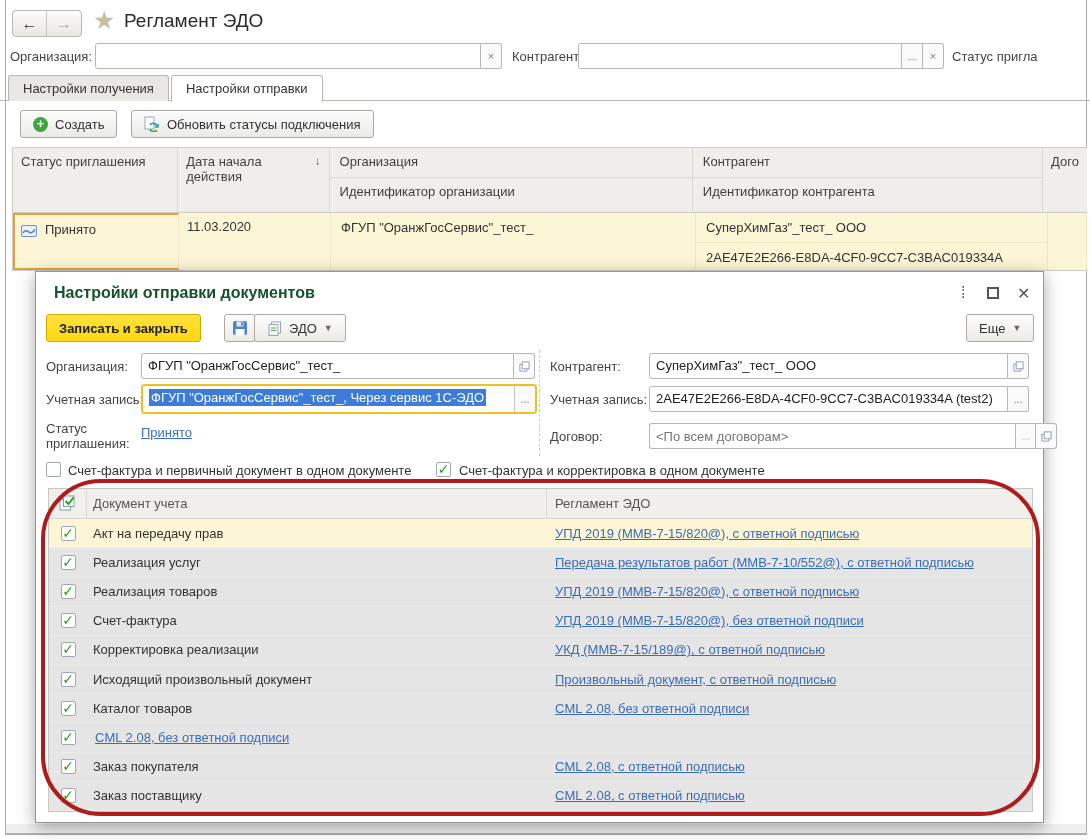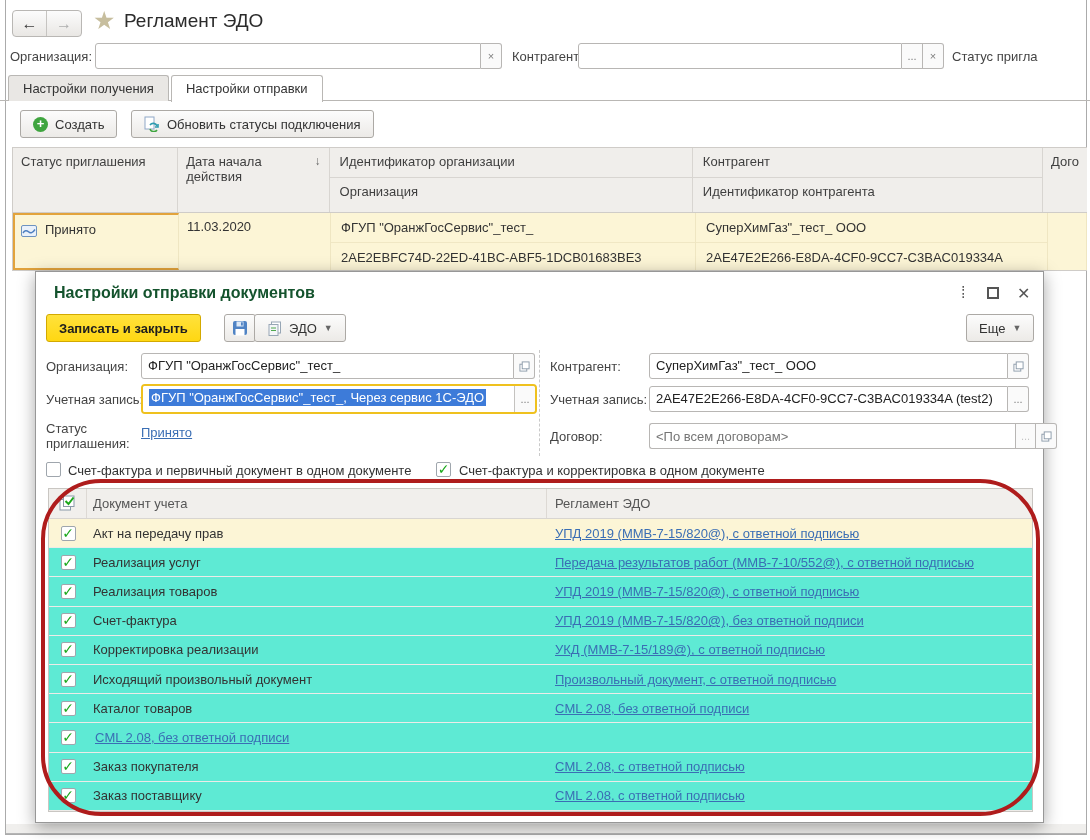--- a/index.html
+++ b/index.html
@@ -70,21 +70,21 @@
   .seltext { background:#3D7BD9; color:#fff; padding:1px 2px; }
   .mini.pale { color:#C4C4C4; }
   .link { color:#3A6EB4; text-decoration:underline; cursor:pointer; }
   .dash-sep { position:absolute; left:503px; top:78px; height:106px; border-left:1px dashed #C9C9C9; }
 
   .cb { width:15px; height:15px; background:#fff; border:1px solid #9FA6AD; border-radius:2px; display:inline-flex; align-items:center; justify-content:center; cursor:pointer; }
   .cb .glyph { color:#1BA81B; font-weight:bold; font-size:14px; line-height:13px; }
   .optlbl { position:absolute; top:191px; color:#333; }
 
   
-  .doctable { position:absolute; left:12px; top:216px; width:985px; height:324px; border:1px solid #C9C6C2; background:#5eead4; }
+  .doctable { position:absolute; left:12px; top:216px; width:985px; height:324px; border:1px solid #C9C6C2; background:#e5e5e5; }
   .doc-head { height:30px; background:#F1EFEC; display:flex; color:#555; border-bottom:1px solid #D8D5D1; }
   .hc0 { width:38px; border-right:1px solid #DDD9D4; display:flex; align-items:center; justify-content:center; }
   .hc1 { width:460px; border-right:1px solid #DDD9D4; display:flex; align-items:center; padding-left:6px; }
   .hc2 { flex:1; display:flex; align-items:center; padding-left:8px; }
   .doc-row { height:29.2px; display:flex; align-items:center; border-bottom:1px solid #EDEBE8; cursor:pointer; }
   .doc-row.highlight { background:#FCF5D6; }
   .rc0 { width:38px; display:flex; justify-content:center; }
   .rc1 { width:460px; padding-left:6px; color:#333; white-space:nowrap; overflow:hidden; }
   .rc2 { flex:1; padding-left:8px; white-space:nowrap; overflow:hidden; }
 
@@ -139,41 +139,40 @@
   </button>
 
   <div class="conn">
     <div class="conn-head">
       <div class="cc c1 ch-pad">Статус приглашения</div>
       <div class="cc c2 date-h">
         <span style="width:80px">Дата начала действия</span>
         <span class="sort">↓</span>
       </div>
       <div class="cc c3 split">
+        <div>Организация</div>
         <div>Идентификатор организации</div>
-        <div>Организация</div>
       </div>
       <div class="cc c4 split">
         <div>Контрагент</div>
         <div>Идентификатор контрагента</div>
       </div>
       <div class="cc c5 ch-pad">Дого</div>
     </div>
     <div class="conn-row">
       <div class="cc c1 sel-cell">
         <svg width="16" height="12" viewBox="0 0 16 12" style="margin-top:3px">
           <rect x="0.5" y="0.5" width="15" height="11" rx="1.5" fill="#EAF1FA" stroke="#6E93C0"></rect>
           <path d="M2 8 Q4.5 4 7.5 6.8 T14 4.5" stroke="#4E7FC0" fill="none" stroke-width="1.5"></path>
         </svg>
         <span>Принято</span>
       </div>
       <div class="cc c2 date-cell">11.03.2020</div>
       <div class="cc c3 two-line">
         <div>ФГУП "ОранжГосСервис"_тест_</div>
-        <div>2AE2EBFC74D-22ED-41BC-ABF5-1DCB01683BE3</div>
       </div>
       <div class="cc c4 two-line">
         <div>СуперХимГаз"_тест_ ООО</div>
         <div>2AE47E2E266-E8DA-4CF0-9CC7-C3BAC019334A</div>
       </div>
       <div class="cc c5"></div>
     </div>
   </div>
 
   <div class="dlg">

